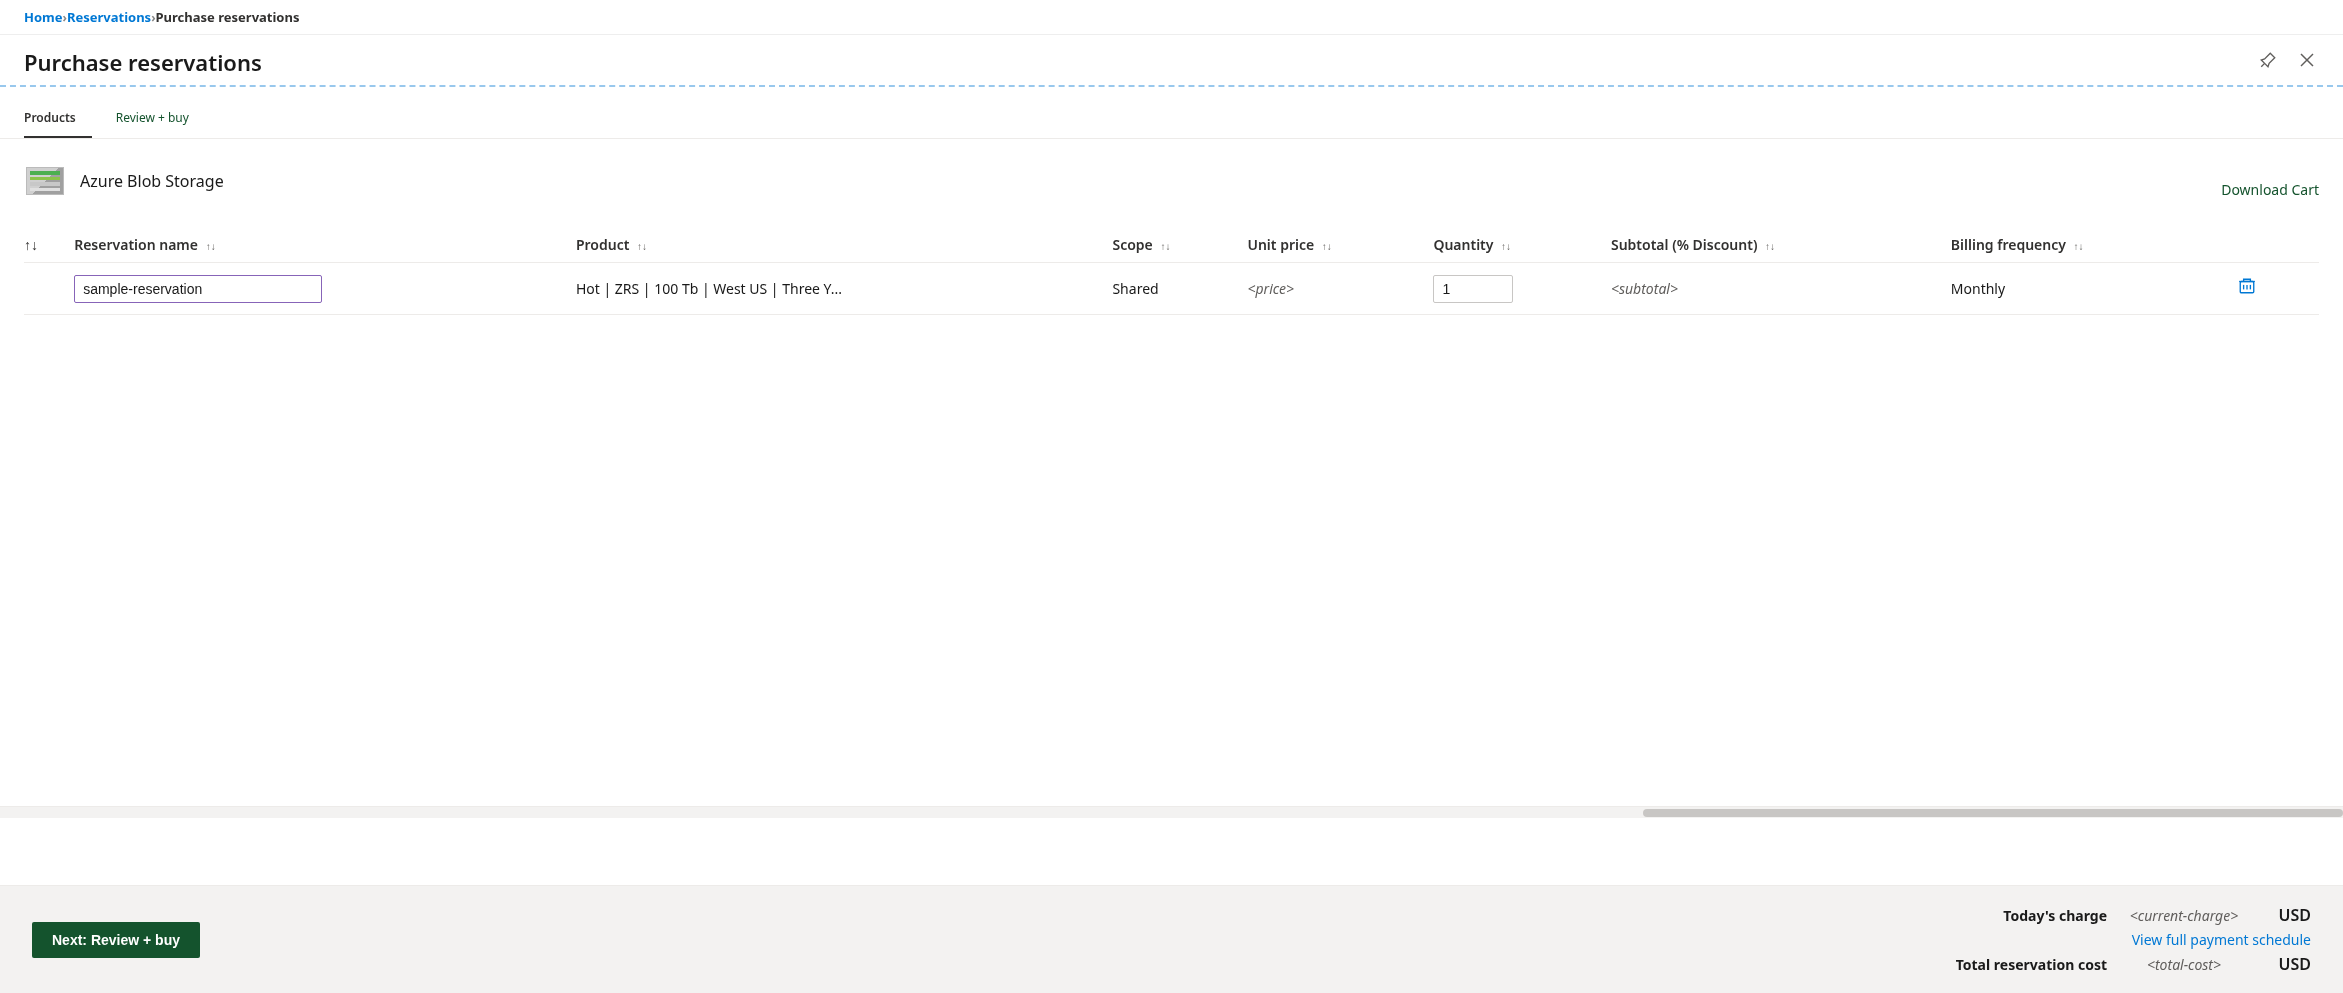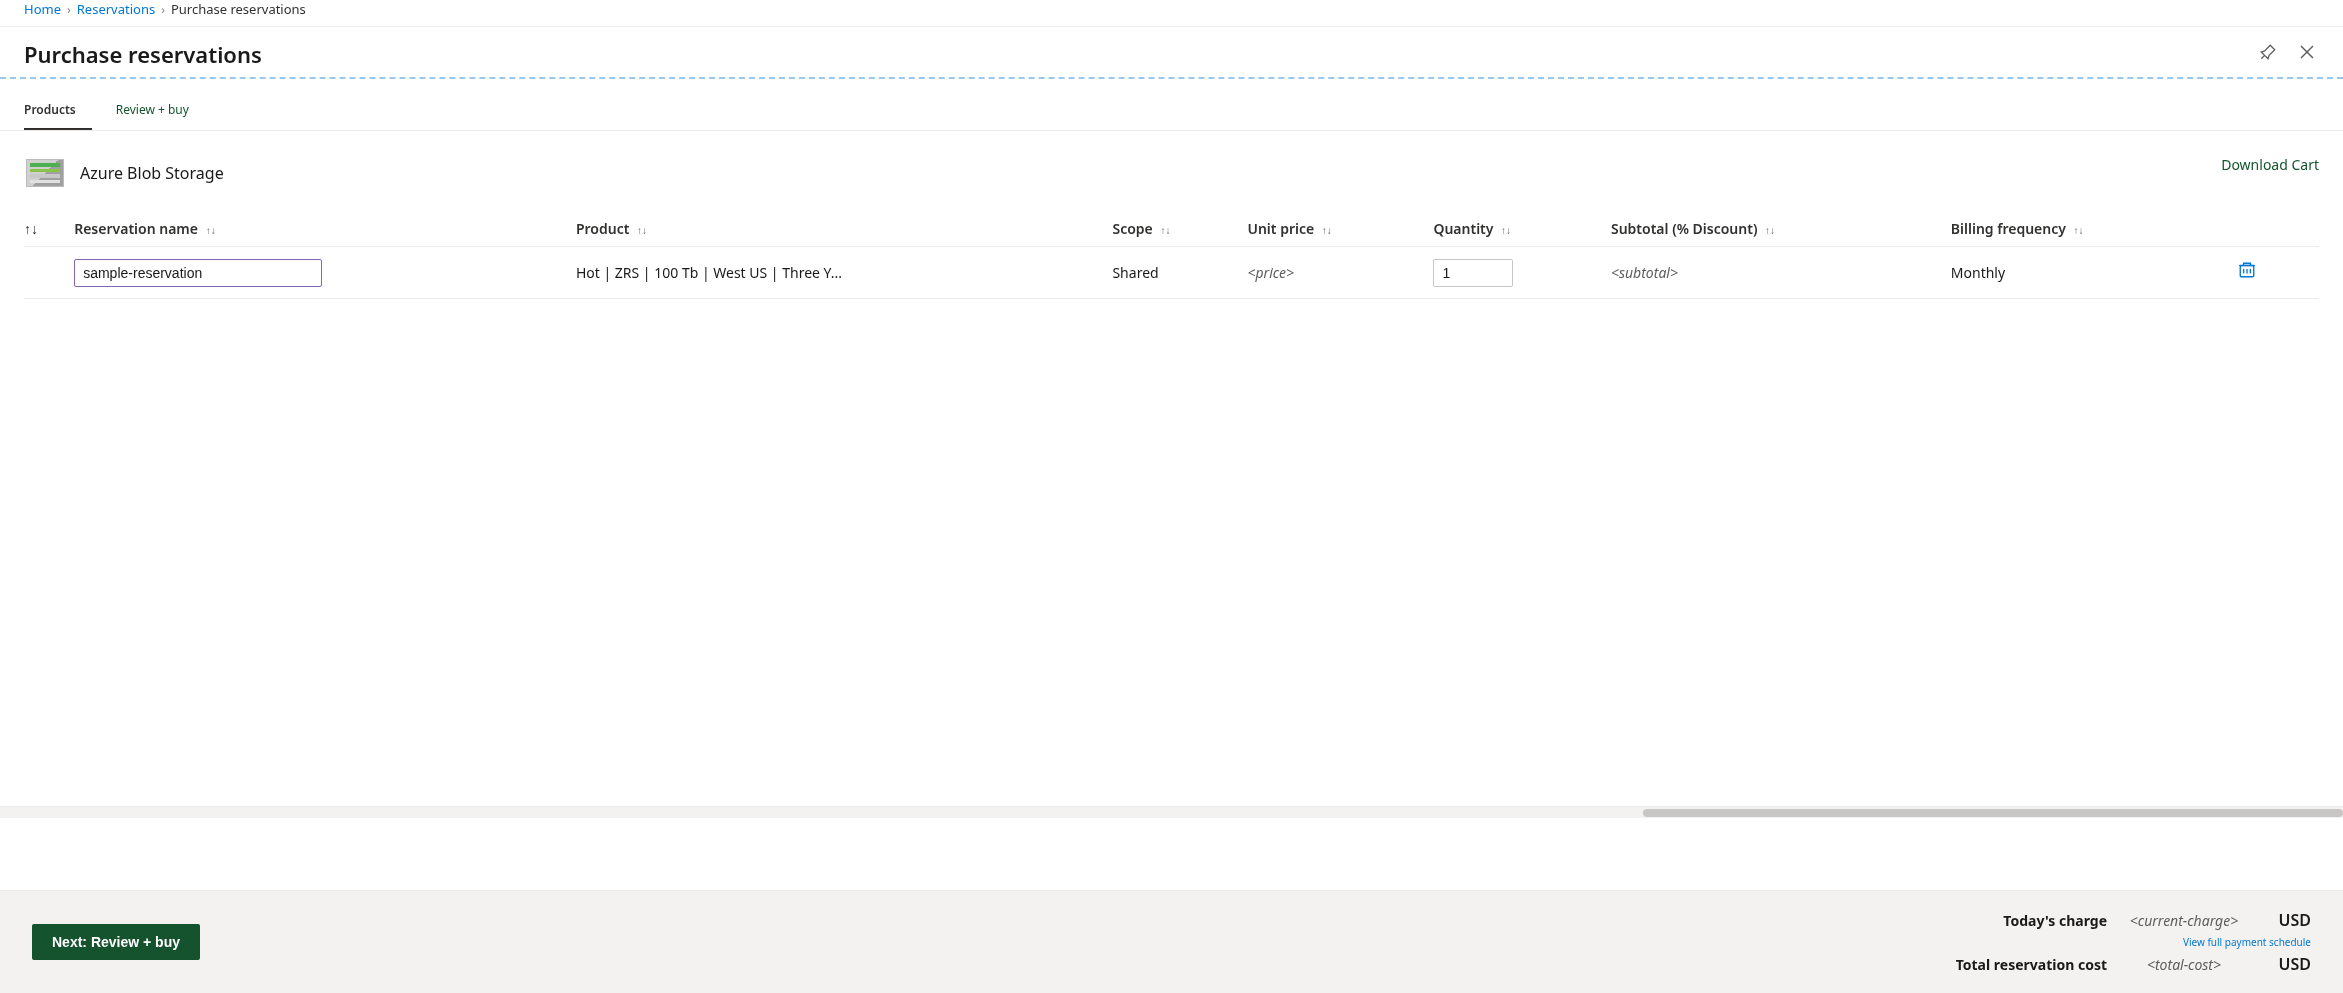--- a/index.html
+++ b/index.html
@@ -11,24 +11,24 @@
       width: 2343px;
       height: 993px;
       overflow: hidden;
       position: relative;
     }
 
     
     .breadcrumb {
       display: flex;
       align-items: center;
-      padding: 0 24px 8px 24px;
+      padding: 8px 24px 8px 24px;
       font-size: 13px;
-      gap: 6px;
       border-bottom: 1px solid #eee;
+      font-weight: bold;
     }
     .breadcrumb a {
       color: #0078d4;
       text-decoration: none;
     }
     .breadcrumb .separator { color: #888; font-size: 12px; }
     .breadcrumb .current { color: #323130; }
 
     
     .page-header {
@@ -91,23 +91,23 @@
     }
 
     
     .content {
       padding: 24px 24px 0 24px;
     }
 
     
     .product-header {
       display: flex;
-      align-items: flex-start;
+      align-items: flex-end;
       justify-content: space-between;
-      margin-bottom: 20px;
+      margin-bottom: 28px;
     }
     .product-info {
       display: flex;
       align-items: center;
       gap: 14px;
     }
     .product-name {
       font-size: 16px;
       font-weight: 400;
       color: #1a1a1a;
@@ -234,21 +234,21 @@
     .charge-currency {
       font-size: 16px;
       font-weight: 600;
       color: #1a1a1a;
       min-width: 50px;
       text-align: right;
     }
     .view-schedule-link {
       color: #0078d4;
       text-decoration: none;
-      font-size: 10px;
+      font-size: 14px;
       cursor: pointer;
       text-align: right;
       width: 100%;
       display: block;
     }
 
     
     .scrollbar-area {
       position: absolute;
       bottom: 175px;

